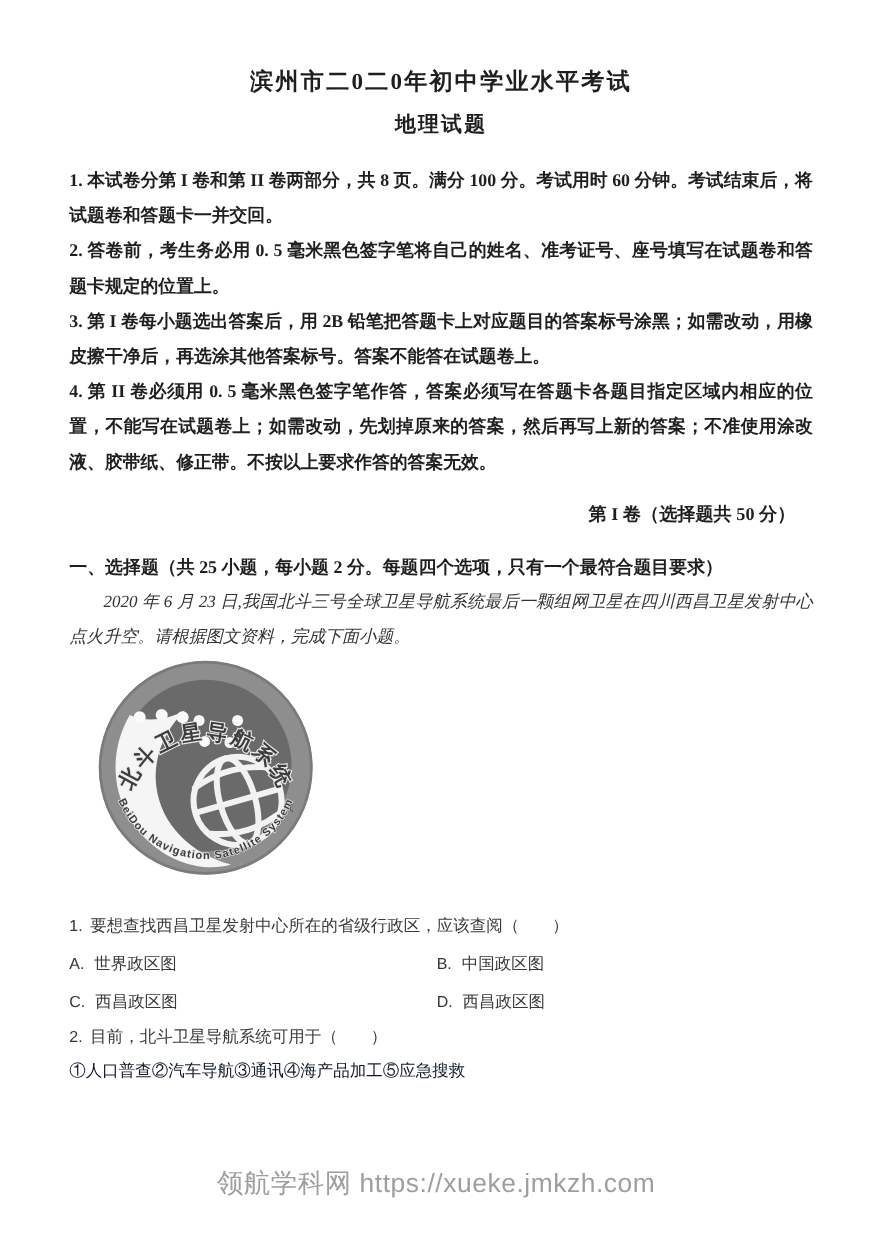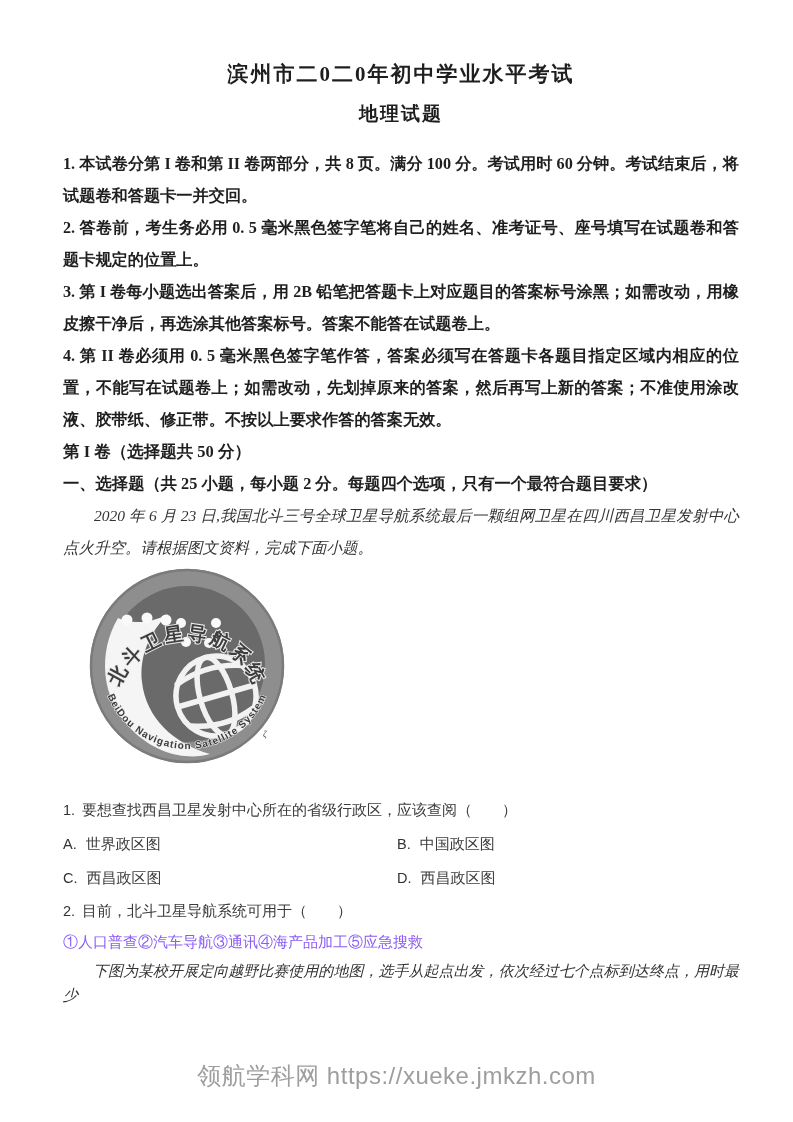--- a/index.html
+++ b/index.html
@@ -15,40 +15,40 @@
   .doc-subtitle{
     margin:13px 0 0 0;text-align:center;font-size:19px;font-weight:bold;color:#1e1e1e;
     letter-spacing:2px;line-height:26px;
   }
   .instructions{margin-top:21px;}
   .instructions p{
     margin:0;font-size:16.2px;font-weight:bold;line-height:32px;
     text-align:justify;color:#1f1f1f;
   }
   .section-header{
-    margin:0;text-align:left;font-size:16.5px;font-weight:bold;line-height:32px;color:#1f1f1f;
+    margin:16px;text-align:right;font-size:16.5px;font-weight:bold;line-height:32px;color:#1f1f1f;
   }
   .choice-header{
     margin:0;font-size:16.3px;font-weight:bold;line-height:32px;color:#1f1f1f;text-align:justify;
   }
   .passage{
     margin:0;font-size:15.5px;line-height:32px;text-indent:2em;text-align:justify;
     font-style:italic;color:#333;
   }
   .logo-wrap{margin:4px 0 0 21px;width:206px;height:196px;}
   .q-block{color:#3a3a3a;}
   .q-line{font-size:15px;line-height:20px;margin:0;}
   .q-num{font-family:"Liberation Sans","DejaVu Sans",sans-serif;font-size:14.5px;margin-right:7px;color:#333;}
   .q1{margin-top:36px;}
   .opt-row{display:flex;margin-top:15px;}
   .opt-col1{width:334px;}
   .opt-label{font-family:"Liberation Sans","DejaVu Sans",sans-serif;font-size:14.5px;color:#333;margin-right:9px;}
   .opt-text{font-size:15px;color:#3a3a3a;}
   .q2{margin-top:13px;}
-  .q-sub{font-size:15px;line-height:20px;margin:11px 0 0 0;color:#8b5cf6;}
+  .q-sub{font-size:15px;line-height:20px;margin:11px 0 0 0;color:#0f172a;}
   .opt-grid{display:grid;grid-template-columns:162px 137px 138px 1fr;margin-top:9px;}
   .passage-bottom{margin-top:7px;font-size:15px;line-height:24px;}
   .scan-artifact{
     position:absolute;left:263px;top:729px;font-size:9px;color:#474747;
     transform:rotate(6deg);letter-spacing:0;
   }
   .footer-watermark{
     position:absolute;left:0;top:1060px;width:793px;text-align:center;
     font-family:"Liberation Sans","DejaVu Sans",sans-serif;
     font-size:24px;color:#9e9e9e;letter-spacing:0.5px;
@@ -137,19 +137,18 @@
     </div>
   </div>
 
   <div class="q-block q2">
     <p class="q-line">
       <span class="q-num">2.</span><span>目前，北斗卫星导航系统可用于（　　）</span>
     </p>
     <p class="q-sub">①人口普查②汽车导航③通讯④海产品加工⑤应急搜救</p>
   </div>
 
-  <p class="passage passage-bottom">下图为某校开展定向越野比赛使用的地图，选手从起点出发，依次经过七个点标到达终点，用时最少</p>
 
 </div>
 
 <span class="scan-artifact">ζ</span>
 
 <div class="footer-watermark">领航学科网 https://xueke.jmkzh.com</div>
 
 </body></html>

